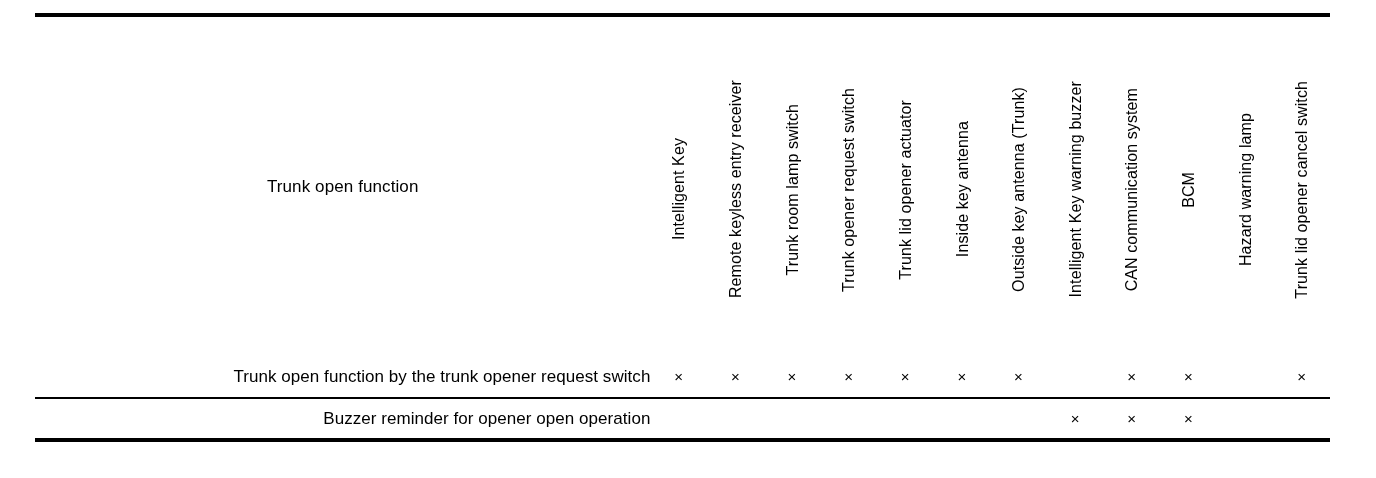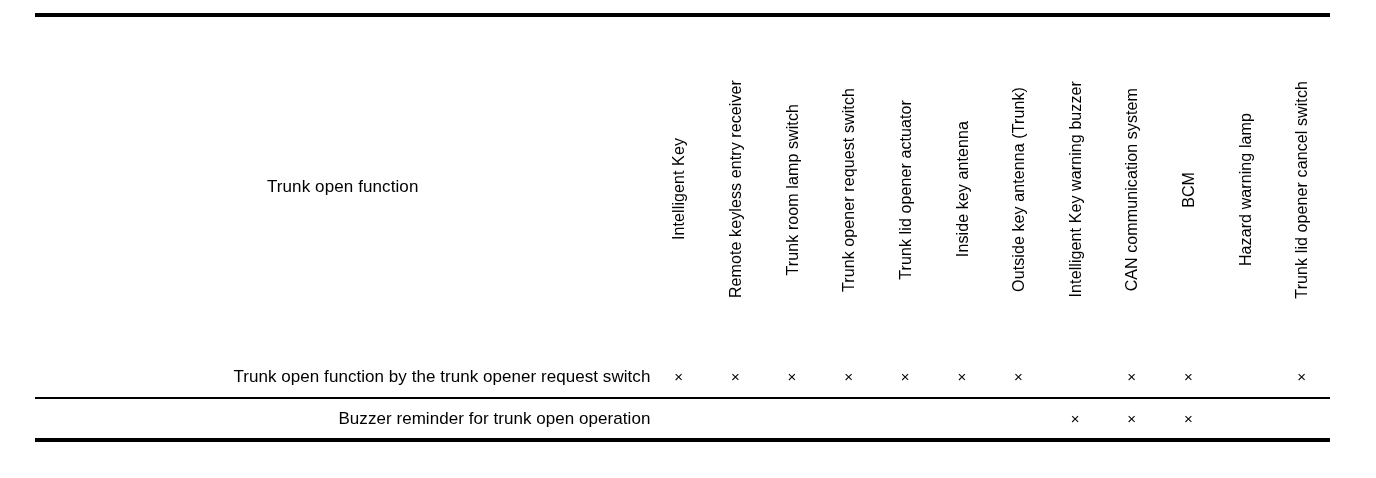--- a/index.html
+++ b/index.html
@@ -171,21 +171,21 @@
         <td class="mark-cell"><span class="mark">×</span></td>
         <td class="mark-cell"><span class="mark">×</span></td>
         <td class="mark-cell"><span class="mark empty"></span></td>
         <td class="mark-cell"><span class="mark">×</span></td>
         <td class="mark-cell"><span class="mark">×</span></td>
         <td class="mark-cell"><span class="mark empty"></span></td>
         <td class="mark-cell"><span class="mark">×</span></td>
       </tr>
 
       <tr class="data-row">
-        <td class="rowlabel-cell">Buzzer reminder for trunk open operation</td>
+        <td class="rowlabel-cell">Buzzer reminder for opener open operation</td>
         <td class="mark-cell"><span class="mark empty"></span></td>
         <td class="mark-cell"><span class="mark empty"></span></td>
         <td class="mark-cell"><span class="mark empty"></span></td>
         <td class="mark-cell"><span class="mark empty"></span></td>
         <td class="mark-cell"><span class="mark empty"></span></td>
         <td class="mark-cell"><span class="mark empty"></span></td>
         <td class="mark-cell"><span class="mark empty"></span></td>
         <td class="mark-cell"><span class="mark">×</span></td>
         <td class="mark-cell"><span class="mark">×</span></td>
         <td class="mark-cell"><span class="mark">×</span></td>

